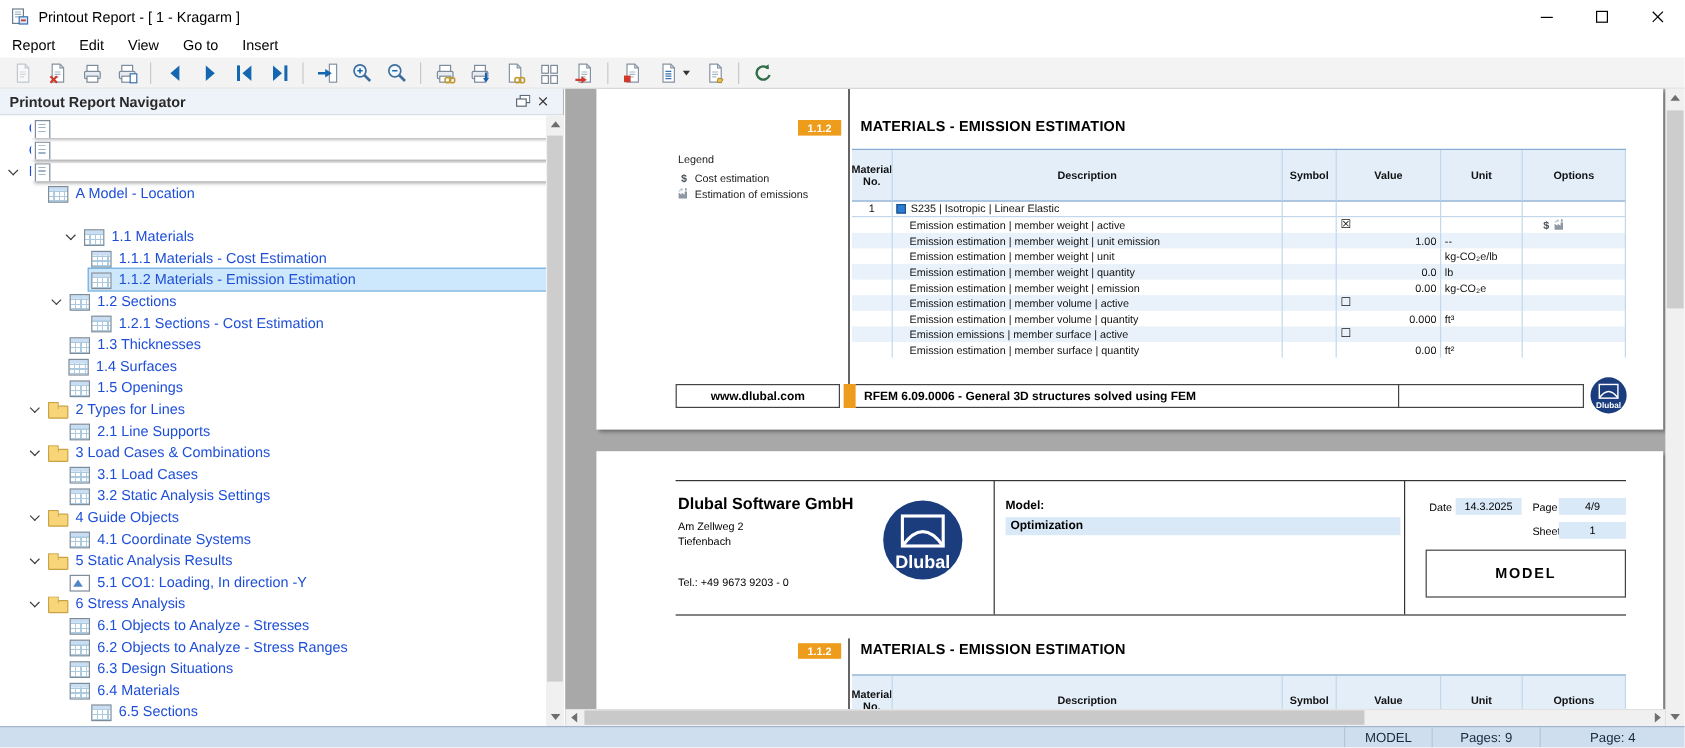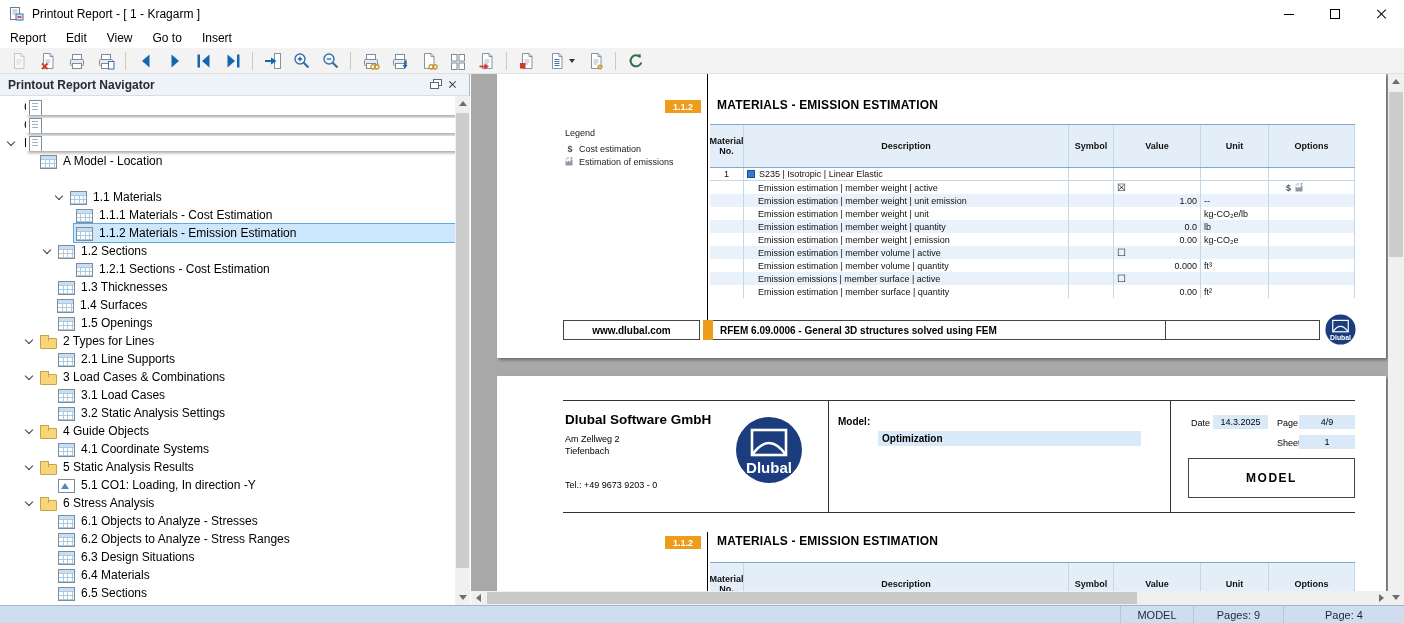--- a/index.html
+++ b/index.html
@@ -40,21 +40,21 @@
   .nav-close { width:18px; height:16px; display:flex; align-items:center; justify-content:center; }
   .glyph-close.small { width:9px; height:9px; }
   .glyph-close.small::before,.glyph-close.small::after { left:4px; height:9px; background:#333; }
 
   .tree { position:absolute; left:0; top:22px; width:455px; height:509px; overflow:hidden; font-size:12px; }
   .tree-row { position:absolute; left:0; width:455px; height:18px; display:flex; align-items:center; }
   .exp { width:16px; height:16px; flex:none; position:relative; }
   .exp.open::before { content:""; position:absolute; left:4px; top:4px; width:5px; height:5px; border-right:1.4px solid #3c3c3c; border-bottom:1.4px solid #3c3c3c; transform:rotate(45deg); }
   .row-main { display:flex; align-items:center; flex:1; height:18px; gap:4px; padding-left:1px; }
   .tree-row.selected .row-main { background:var(--selection-blue); outline:1px solid #61a8dd; }
-  .t-label { white-space:nowrap; color:#000000; padding:0 3px; }
+  .t-label { white-space:nowrap; color:#1d4ed8; padding:0 3px; }
   .t-icon { width:17px; height:15px; position:relative; flex:none; }
   .t-icon.page::before { content:""; position:absolute; left:3px; top:0; width:11px; height:14px; background:#fff; border:1px solid #7e8c9a; }
   .t-icon.page::after { content:""; position:absolute; left:5.5px; top:3px; width:6px; height:8px;
     background:repeating-linear-gradient(to bottom,#9fb3c6 0,#9fb3c6 1px,transparent 1px,transparent 3px); }
   .t-icon.table::before { content:""; position:absolute; left:1px; top:1px; width:15px; height:12px; border:1px solid #7e8c9a; background-color:#fff;
     background-image:linear-gradient(#c9def2 0,#c9def2 100%),
       repeating-linear-gradient(to right,transparent 0,transparent 3.5px,#accadf 3.5px,#accadf 4.5px),
       repeating-linear-gradient(to bottom,transparent 0,transparent 3px,#accadf 3px,#accadf 4px);
     background-size:100% 3px,100% 100%,100% 100%; background-repeat:no-repeat,repeat,repeat; }
   .t-icon.folder::before { content:""; position:absolute; left:1px; top:4px; width:15px; height:9px; background:#f7d578; border:1px solid #c9a245; border-radius:1px; }
@@ -513,21 +513,21 @@
             <span class="t-label">6.3 Design Situations</span>
           </span>
         </div>
         <div class="tree-row" style="top: 470px; padding-left: 40px;">
           <span class="exp"></span>
           <span class="row-main">
             <span class="t-icon table"></span>
             <span class="t-label">6.4 Materials</span>
           </span>
         </div>
-        <div class="tree-row" style="top: 488px; padding-left: 40px;">
+        <div class="tree-row" style="top: 488px; padding-left: 40px; gap: 18px;">
           <span class="exp"></span>
           <span class="row-main">
             <span class="t-icon table"></span>
             <span class="t-label">6.5 Sections</span>
           </span>
         </div>
         <div class="tree-row" style="top: 506px; padding-left: 40px;">
           <span class="exp"></span>
           <span class="row-main">
             <span class="t-icon table"></span>
@@ -700,21 +700,21 @@
       <div class="addr" style="left:68px; top:58px;">Am Zellweg 2</div>
       <div class="addr" style="left:68px; top:70px;">Tiefenbach</div>
       <div class="addr" style="left:68px; top:104px;">Tel.: +49 9673 9203 - 0</div>
       <div class="logo-big" style="left:238px; top:40px;"><svg width="68" height="68" viewBox="0 0 68 68">
             <circle cx="34" cy="34" r="33" fill="#1b3d7e"></circle>
             <rect x="17" y="14" width="34" height="25" fill="none" stroke="#fff" stroke-width="2.6"></rect>
             <path d="M17 39 Q34 15 51 39" fill="none" stroke="#fff" stroke-width="2.6"></path>
             <text x="34" y="57" text-anchor="middle" fill="#fff" font-family="Liberation Sans, sans-serif" font-weight="bold" font-size="15">Dlubal</text>
           </svg></div>
       <div class="fld-label b" style="left:341px; top:40px;">Model:</div>
-      <div class="band model-band" style="left:341px; top:55px; width:263px; height:15px;margin-left:40px;">Optimization</div>
+      <div class="band model-band" style="left:341px; top:55px; width:329px; height:15px;">Optimization</div>
       <div class="fld-label" style="left:694px; top:42px;">Date</div>
       <div class="band center" style="left:716px; top:39px; width:55px; height:14px;">14.3.2025</div>
       <div class="fld-label" style="left:780px; top:42px;">Page</div>
       <div class="band center" style="left:802px; top:39px; width:56px; height:14px;">4/9</div>
       <div class="fld-label" style="left:780px; top:62px;">Sheet</div>
       <div class="band center" style="left:802px; top:59px; width:56px; height:14px;">1</div>
       <div class="model-box" style="left:691px; top:82px; width:167px; height:40px;">MODEL</div>
       <div class="sec-badge" style="left:168px; top:160px;">1.1.2</div>
       <div class="sec-title" style="left:220px; top:158px;">MATERIALS - EMISSION ESTIMATION</div>
       <div class="margin-line" style="left:210px; top:156px; height:59px;"></div>

